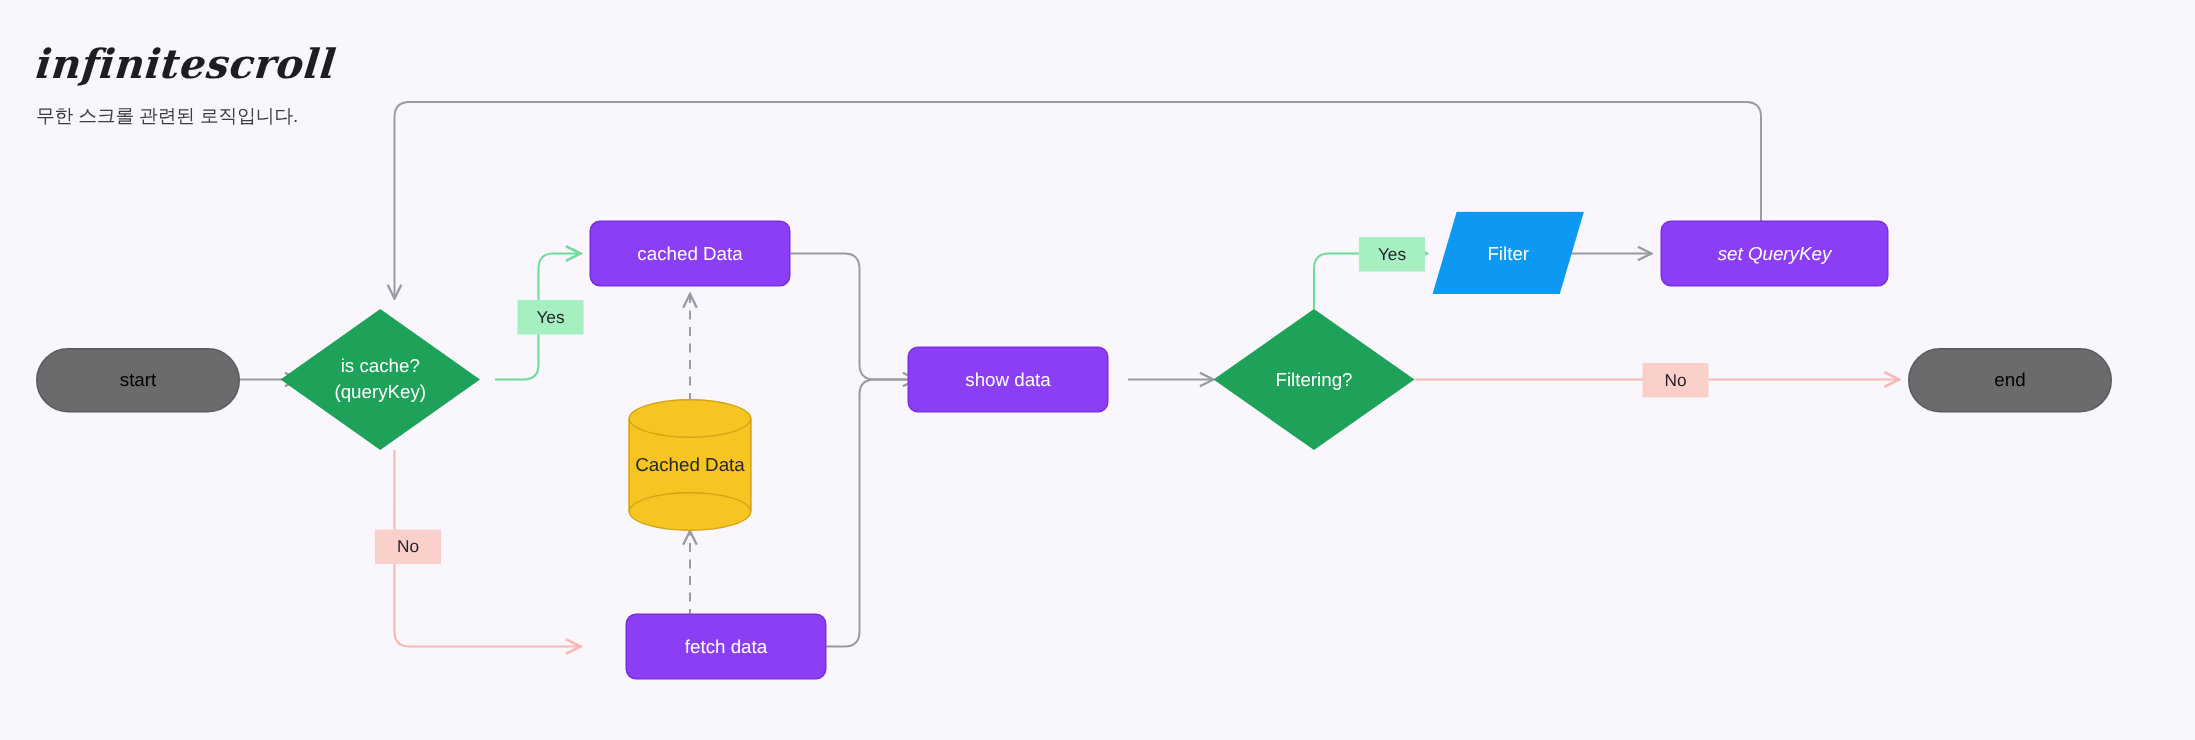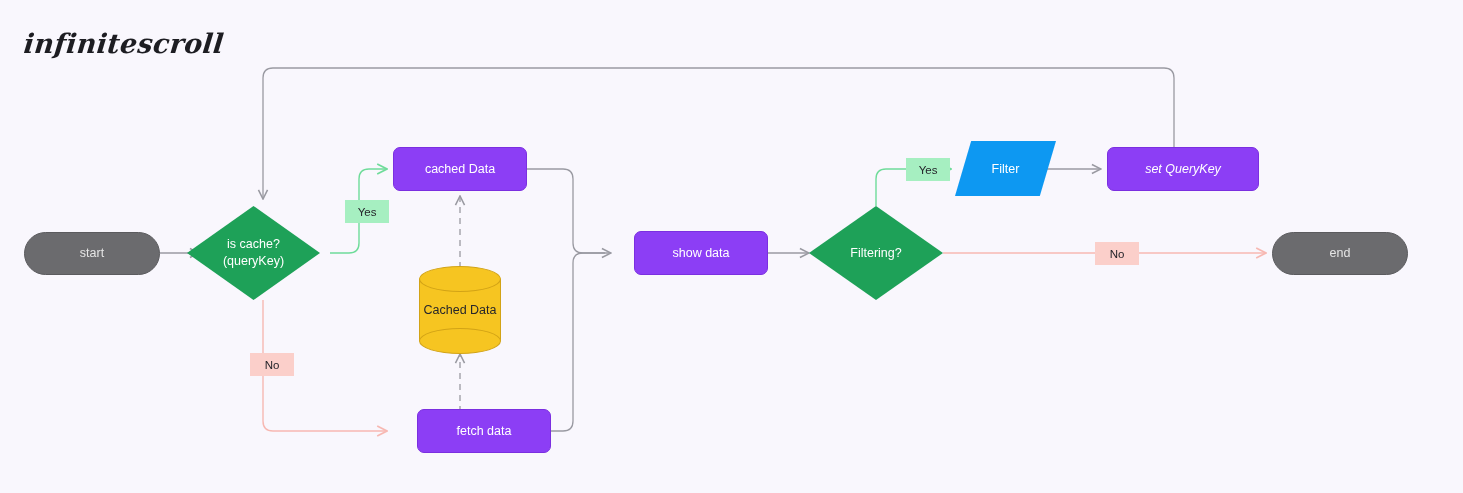--- a/index.html
+++ b/index.html
@@ -58,21 +58,21 @@
     text-align: center;
     font-size: 12.5px;
     line-height: 1.35;
     z-index: 3;
   }
 
   .node-terminal {
     background: #6b6b6e;
     border: 1.5px solid #5b5b5e;
     border-radius: 26px;
-    color: #e5e5e5;
+    color: #000000;
   }
   .node-process {
     background: #8c3ef5;
     border: 1.5px solid #7b2fe0;
     border-radius: 7px;
     color: #ffffff;
   }
   .node-decision-wrap {
     position: absolute;
     z-index: 3;
@@ -188,20 +188,21 @@
   }
   .edge-label-yes { background: #a6efc1; }
   .edge-label-no  { background: #fbcfca; }
 </style>
 </head>
 <body>
 
 <div id="canvas">
 
   <div class="page-title">infinitescroll</div>
+  <div class="page-subtitle">무한 스크롤 관련된 로직입니다.</div>
 
   <svg id="edges" viewBox="0 0 1463 493">
     <defs>
       <marker id="ah-gray" markerWidth="9" markerHeight="9" refX="8" refY="4.5" orient="auto">
         <path d="M1,1 L8,4.5 L1,8" fill="none" stroke="#9a9aa2" stroke-width="1.2"></path>
       </marker>
       <marker id="ah-green" markerWidth="9" markerHeight="9" refX="8" refY="4.5" orient="auto">
         <path d="M1,1 L8,4.5 L1,8" fill="none" stroke="#6fdc9a" stroke-width="1.2"></path>
       </marker>
       <marker id="ah-red" markerWidth="9" markerHeight="9" refX="8" refY="4.5" orient="auto">
@@ -257,21 +258,21 @@
     <span>fetch data</span>
   </div>
 
   <div class="node-db" style="left:419px; top:266px; width:82px; height:88px;">
     <div class="node-db-body"></div>
     <div class="node-db-bottom"></div>
     <div class="node-db-top"></div>
     <div class="node-db-label">Cached Data</div>
   </div>
 
-  <div class="node node-process" style="left:634px; top:231px; width:134px; height:44px;">
+  <div class="node node-process" style="left:605px; top:231px; width:134px; height:44px;">
     <span>show data</span>
   </div>
 
   <div class="node-decision-wrap" style="left:809px; top:206px; width:134px; height:94px;">
     <div class="node-decision-shape"></div>
     <div class="node-decision-label">
       <span>Filtering?</span>
     </div>
   </div>
 

